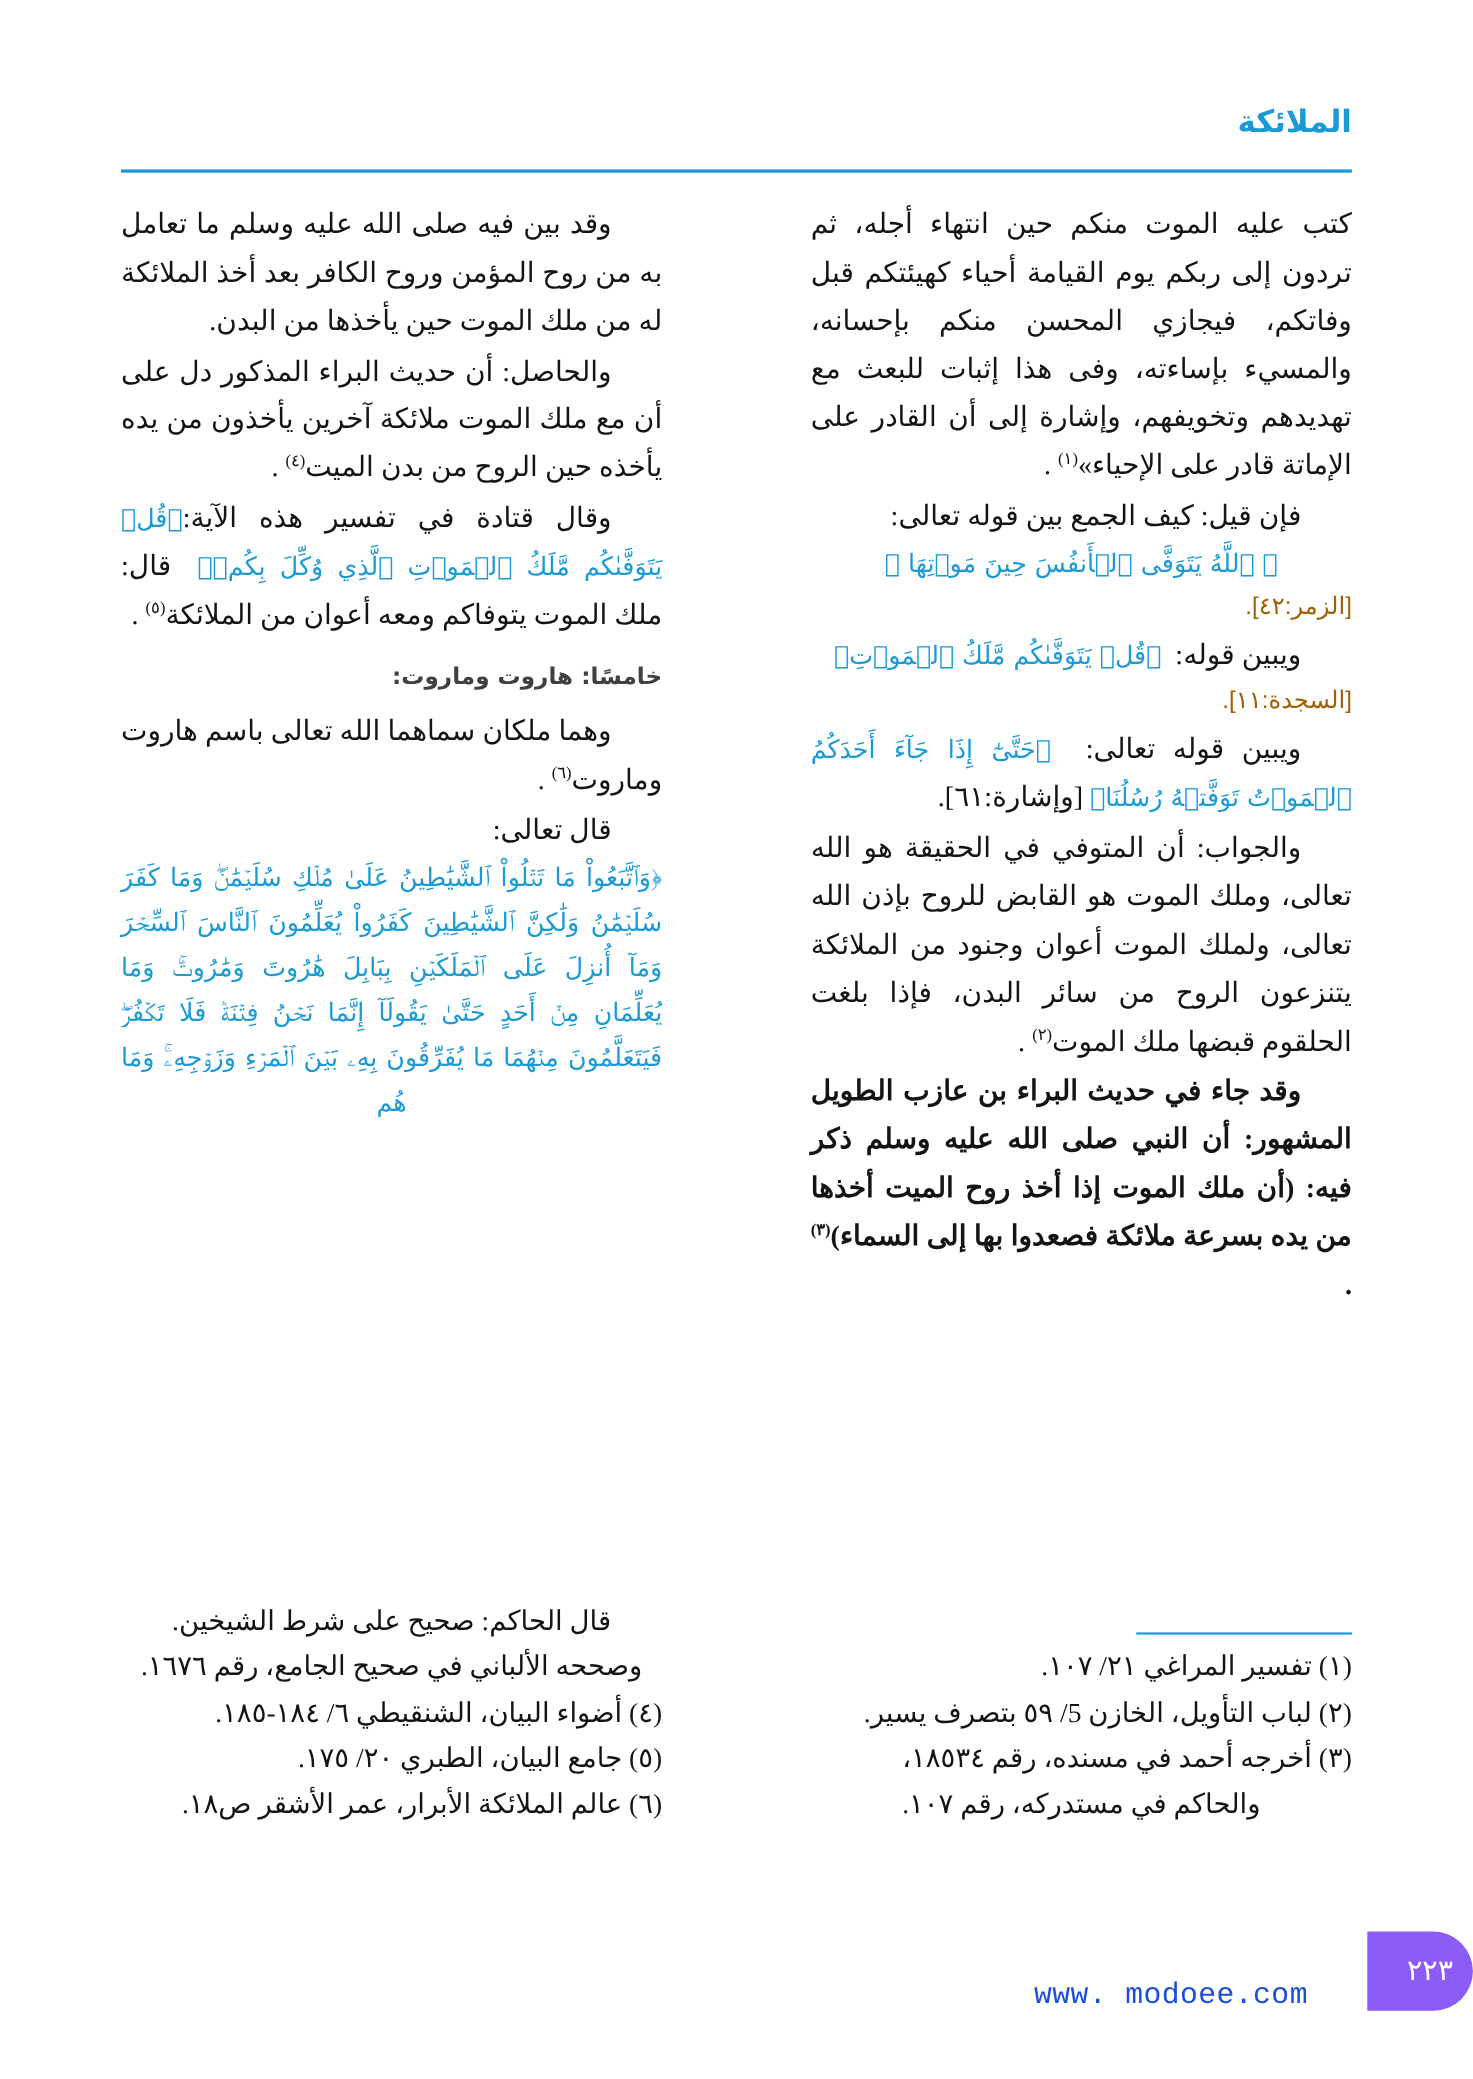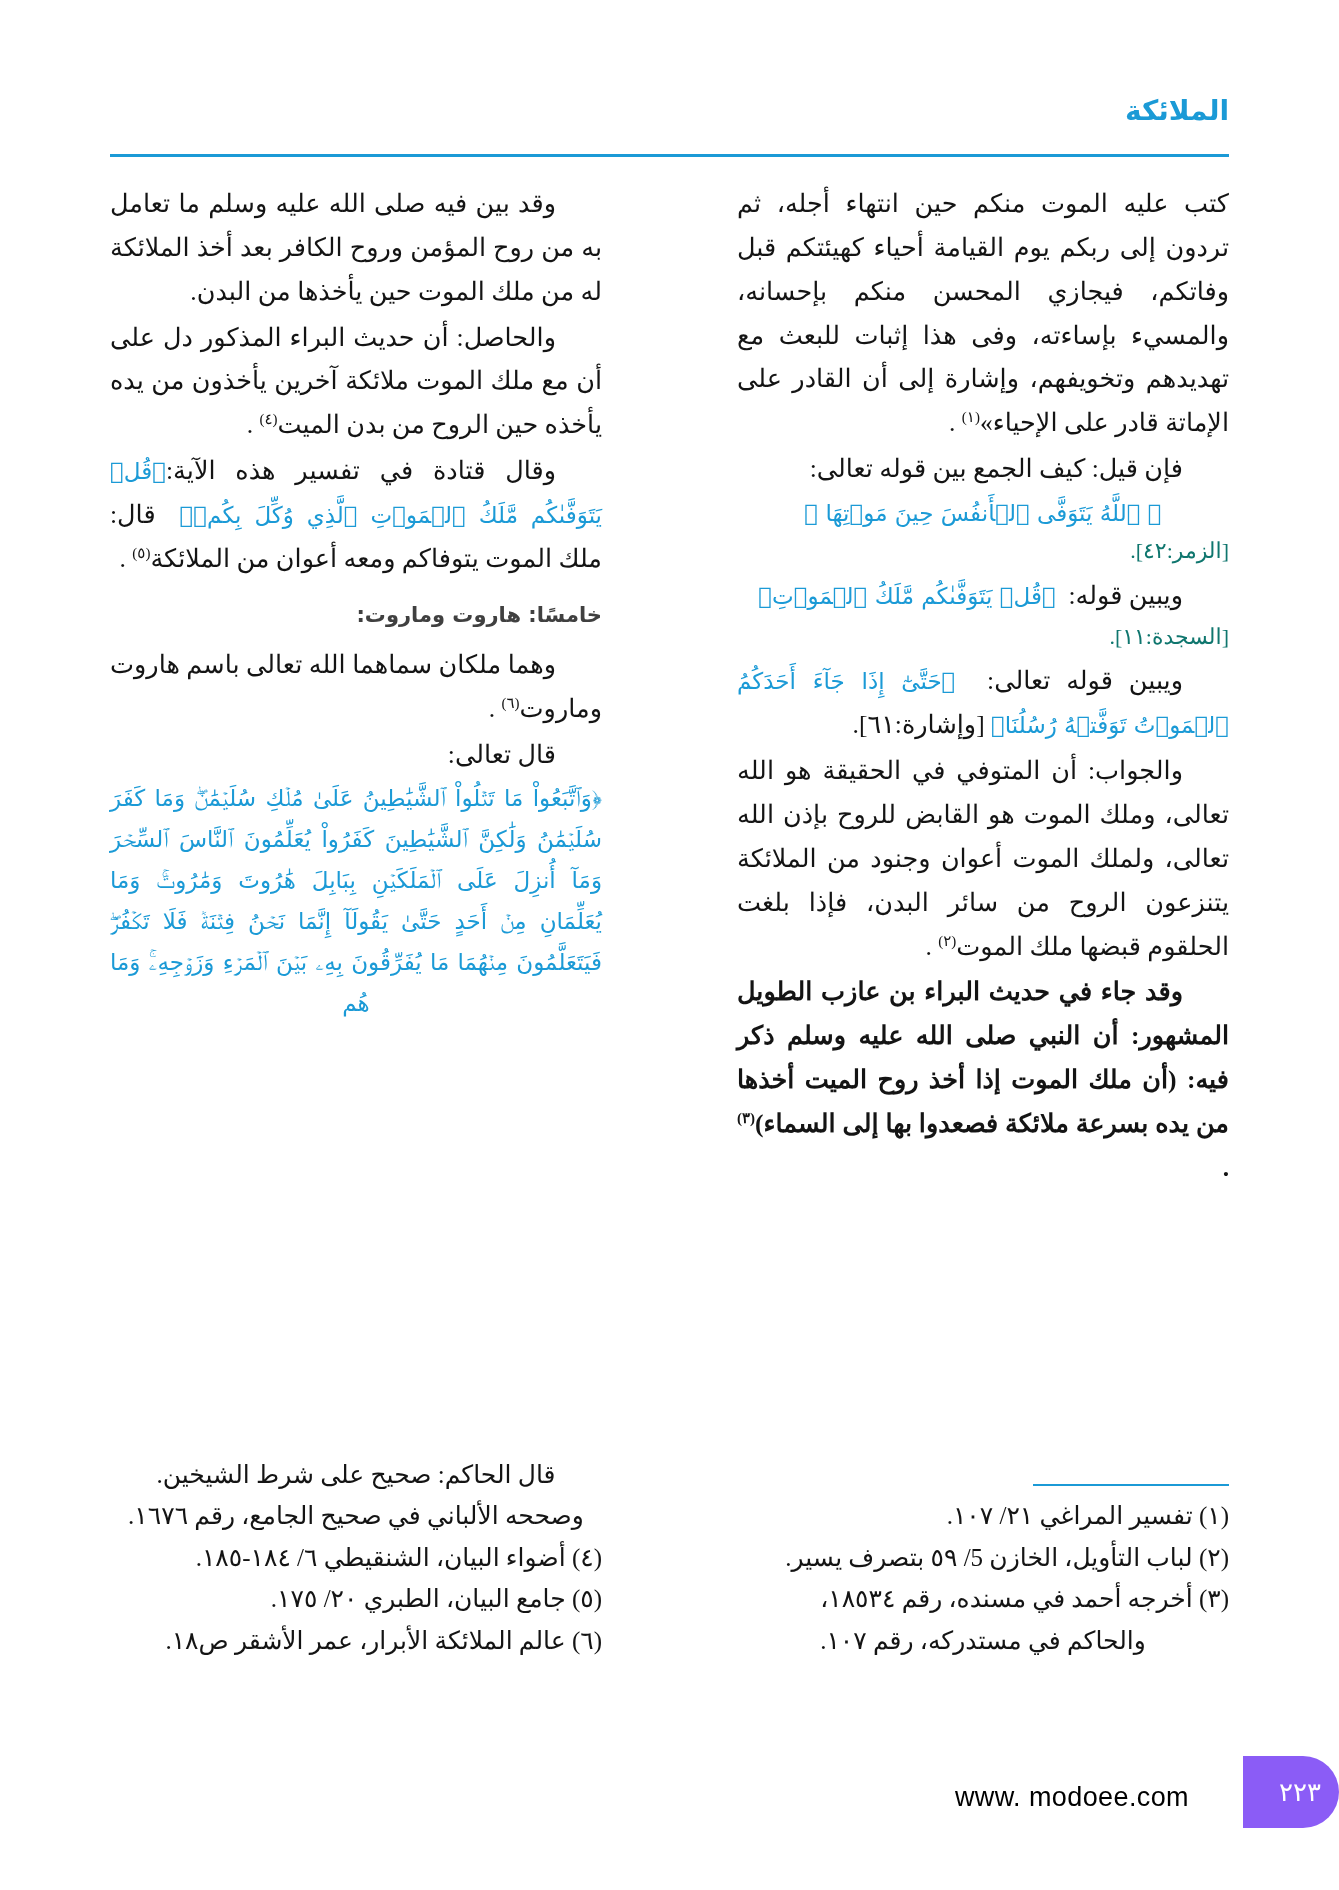--- a/index.html
+++ b/index.html
@@ -88,24 +88,24 @@
     font-size: 23px;
     line-height: 1.78;
     text-align: justify;
     text-align-last: center;
     letter-spacing: -0.2px;
     margin: 2px 0 0 0;
     direction: rtl;
   }
   .ref {
     font-size: 22px;
-    color: #0f766e;
+    color: #a16207;
     text-align: right;
     margin: -2px 0 4px 0;
-    font-family: Liberation Serif, serif;
+    font-family: Liberation Sans, sans-serif;
   }
   sup.fn {
     font-size: 15px;
     vertical-align: super;
     color: #141414;
   }
   .subhead {
     color: #404040;
     font-family: "DejaVu Sans", sans-serif;
     font-size: 21px;
@@ -164,23 +164,23 @@
     top: 50%;
     transform: translateY(-50%);
     color: #ffffff;
     font-family: "DejaVu Sans", sans-serif;
     font-size: 26px;
     letter-spacing: 1px;
   }
   .site-url {
     position: absolute;
     right: 150px;
-    bottom: 77px;
-    color: #000000;
-    font-family: Liberation Sans, sans-serif;
+    bottom: 60px;
+    color: #1d4ed8;
+    font-family: Liberation Mono, monospace;
     font-size: 27px;
     letter-spacing: 0.4px;
     direction: ltr;
   }
 </style>
 </head>
 <body>
 
 <div class="page-header">
   <div class="chapter-title">الملائكة</div>

